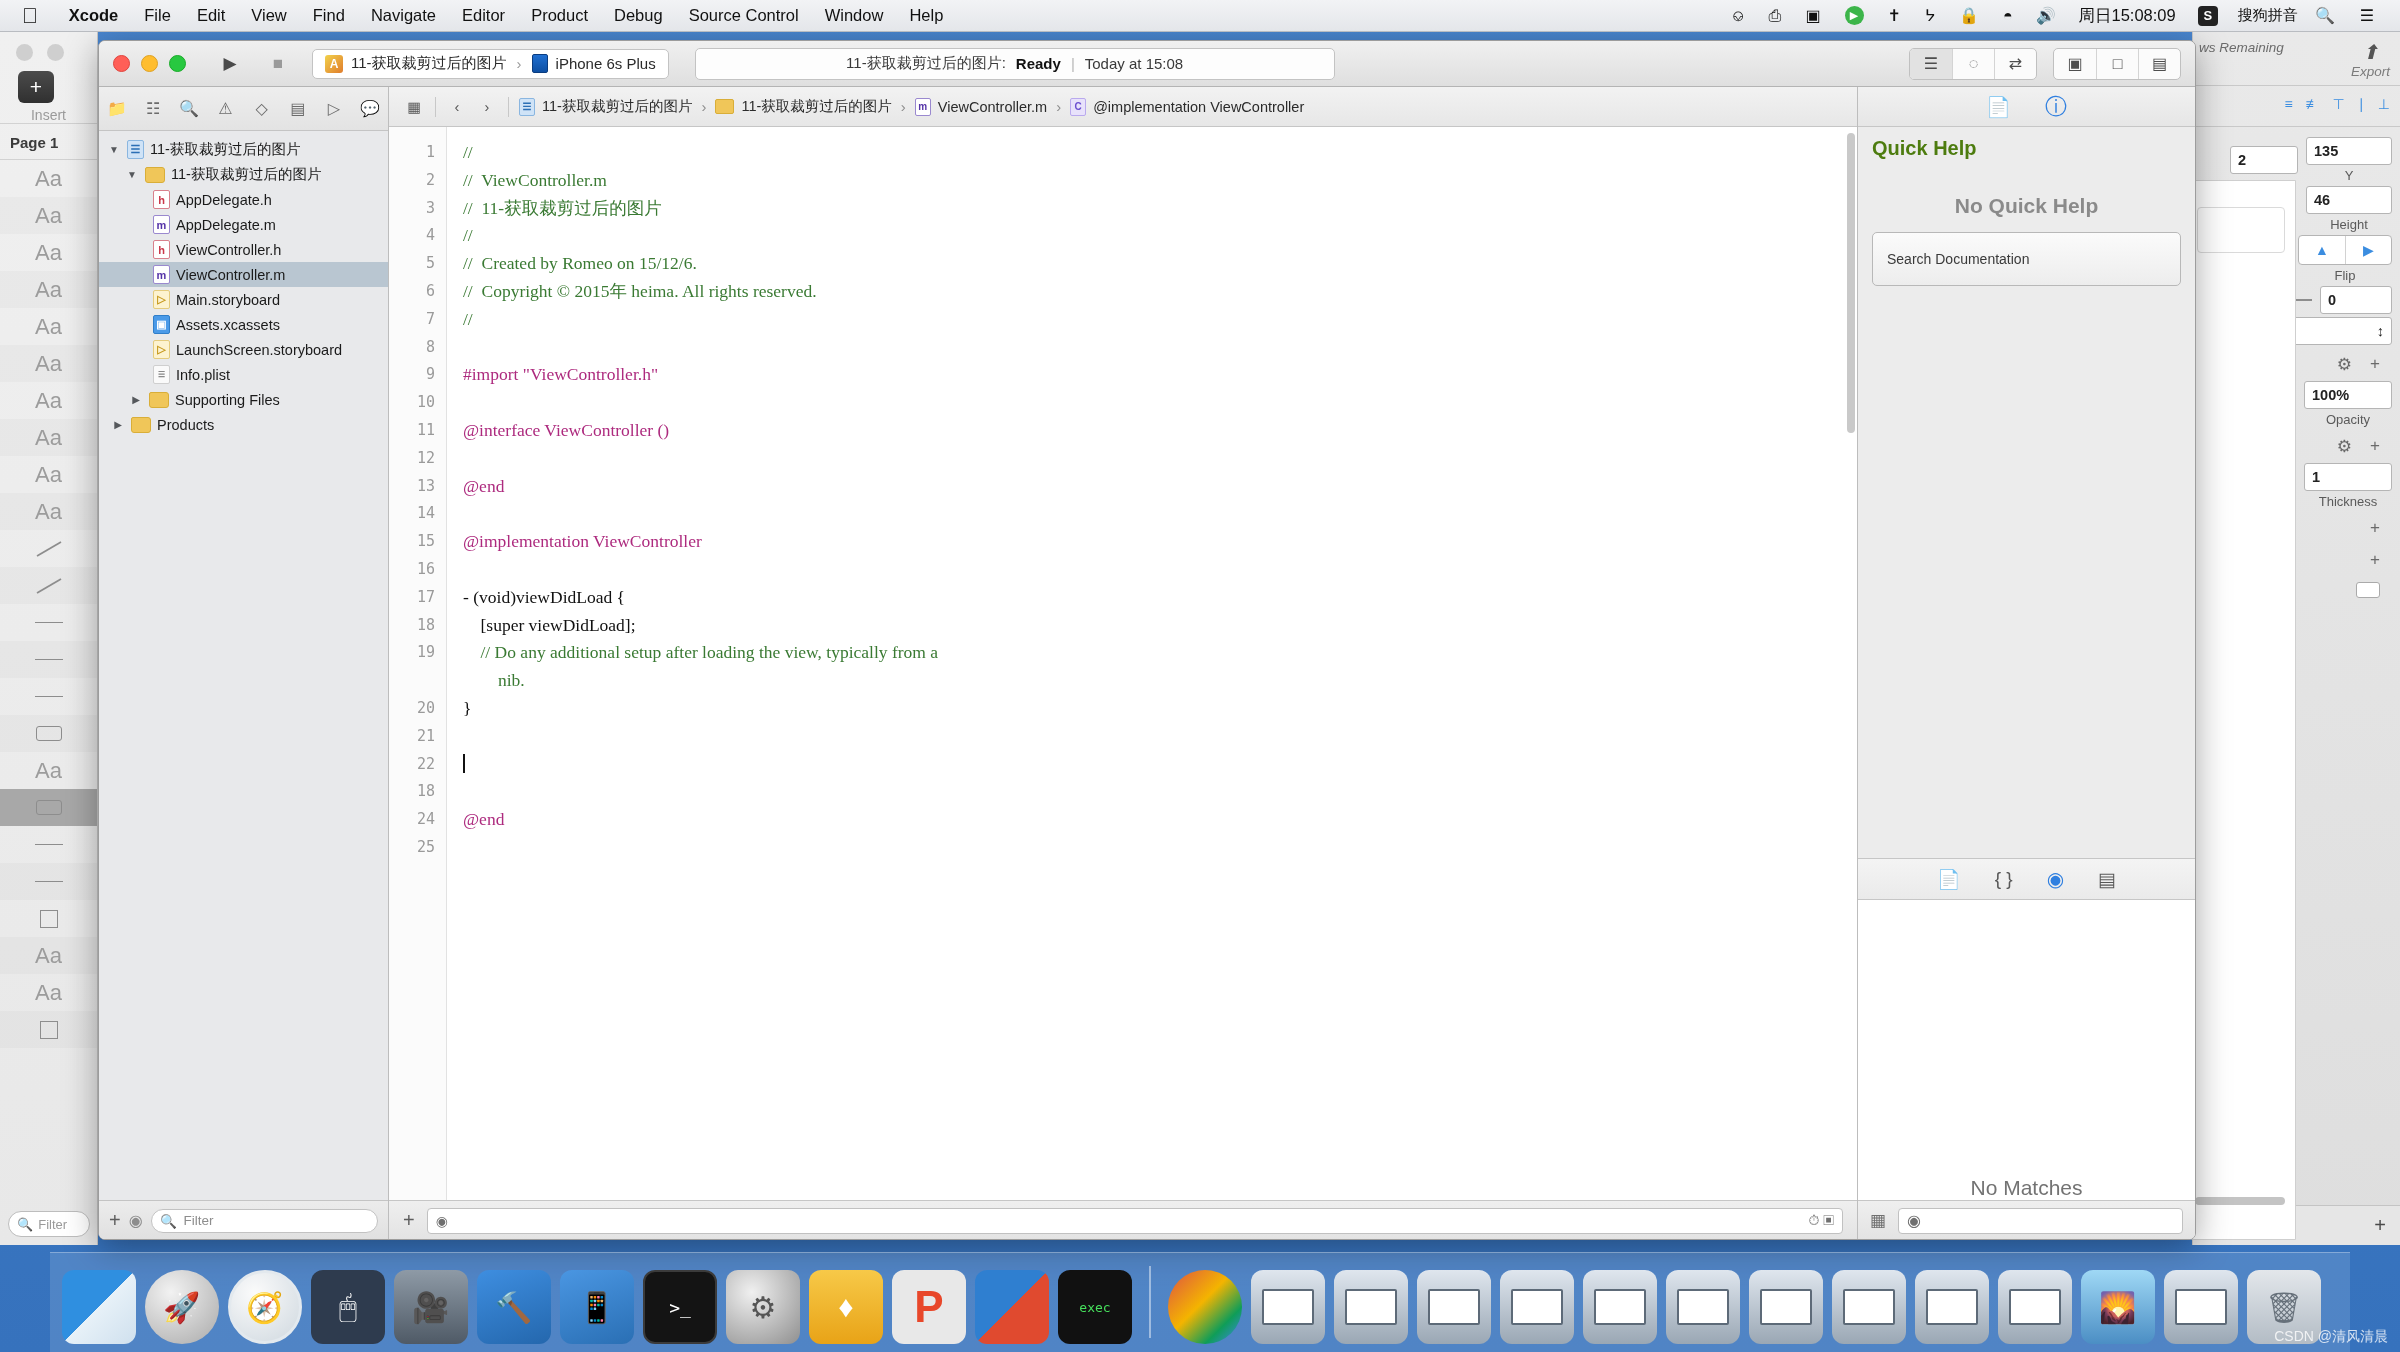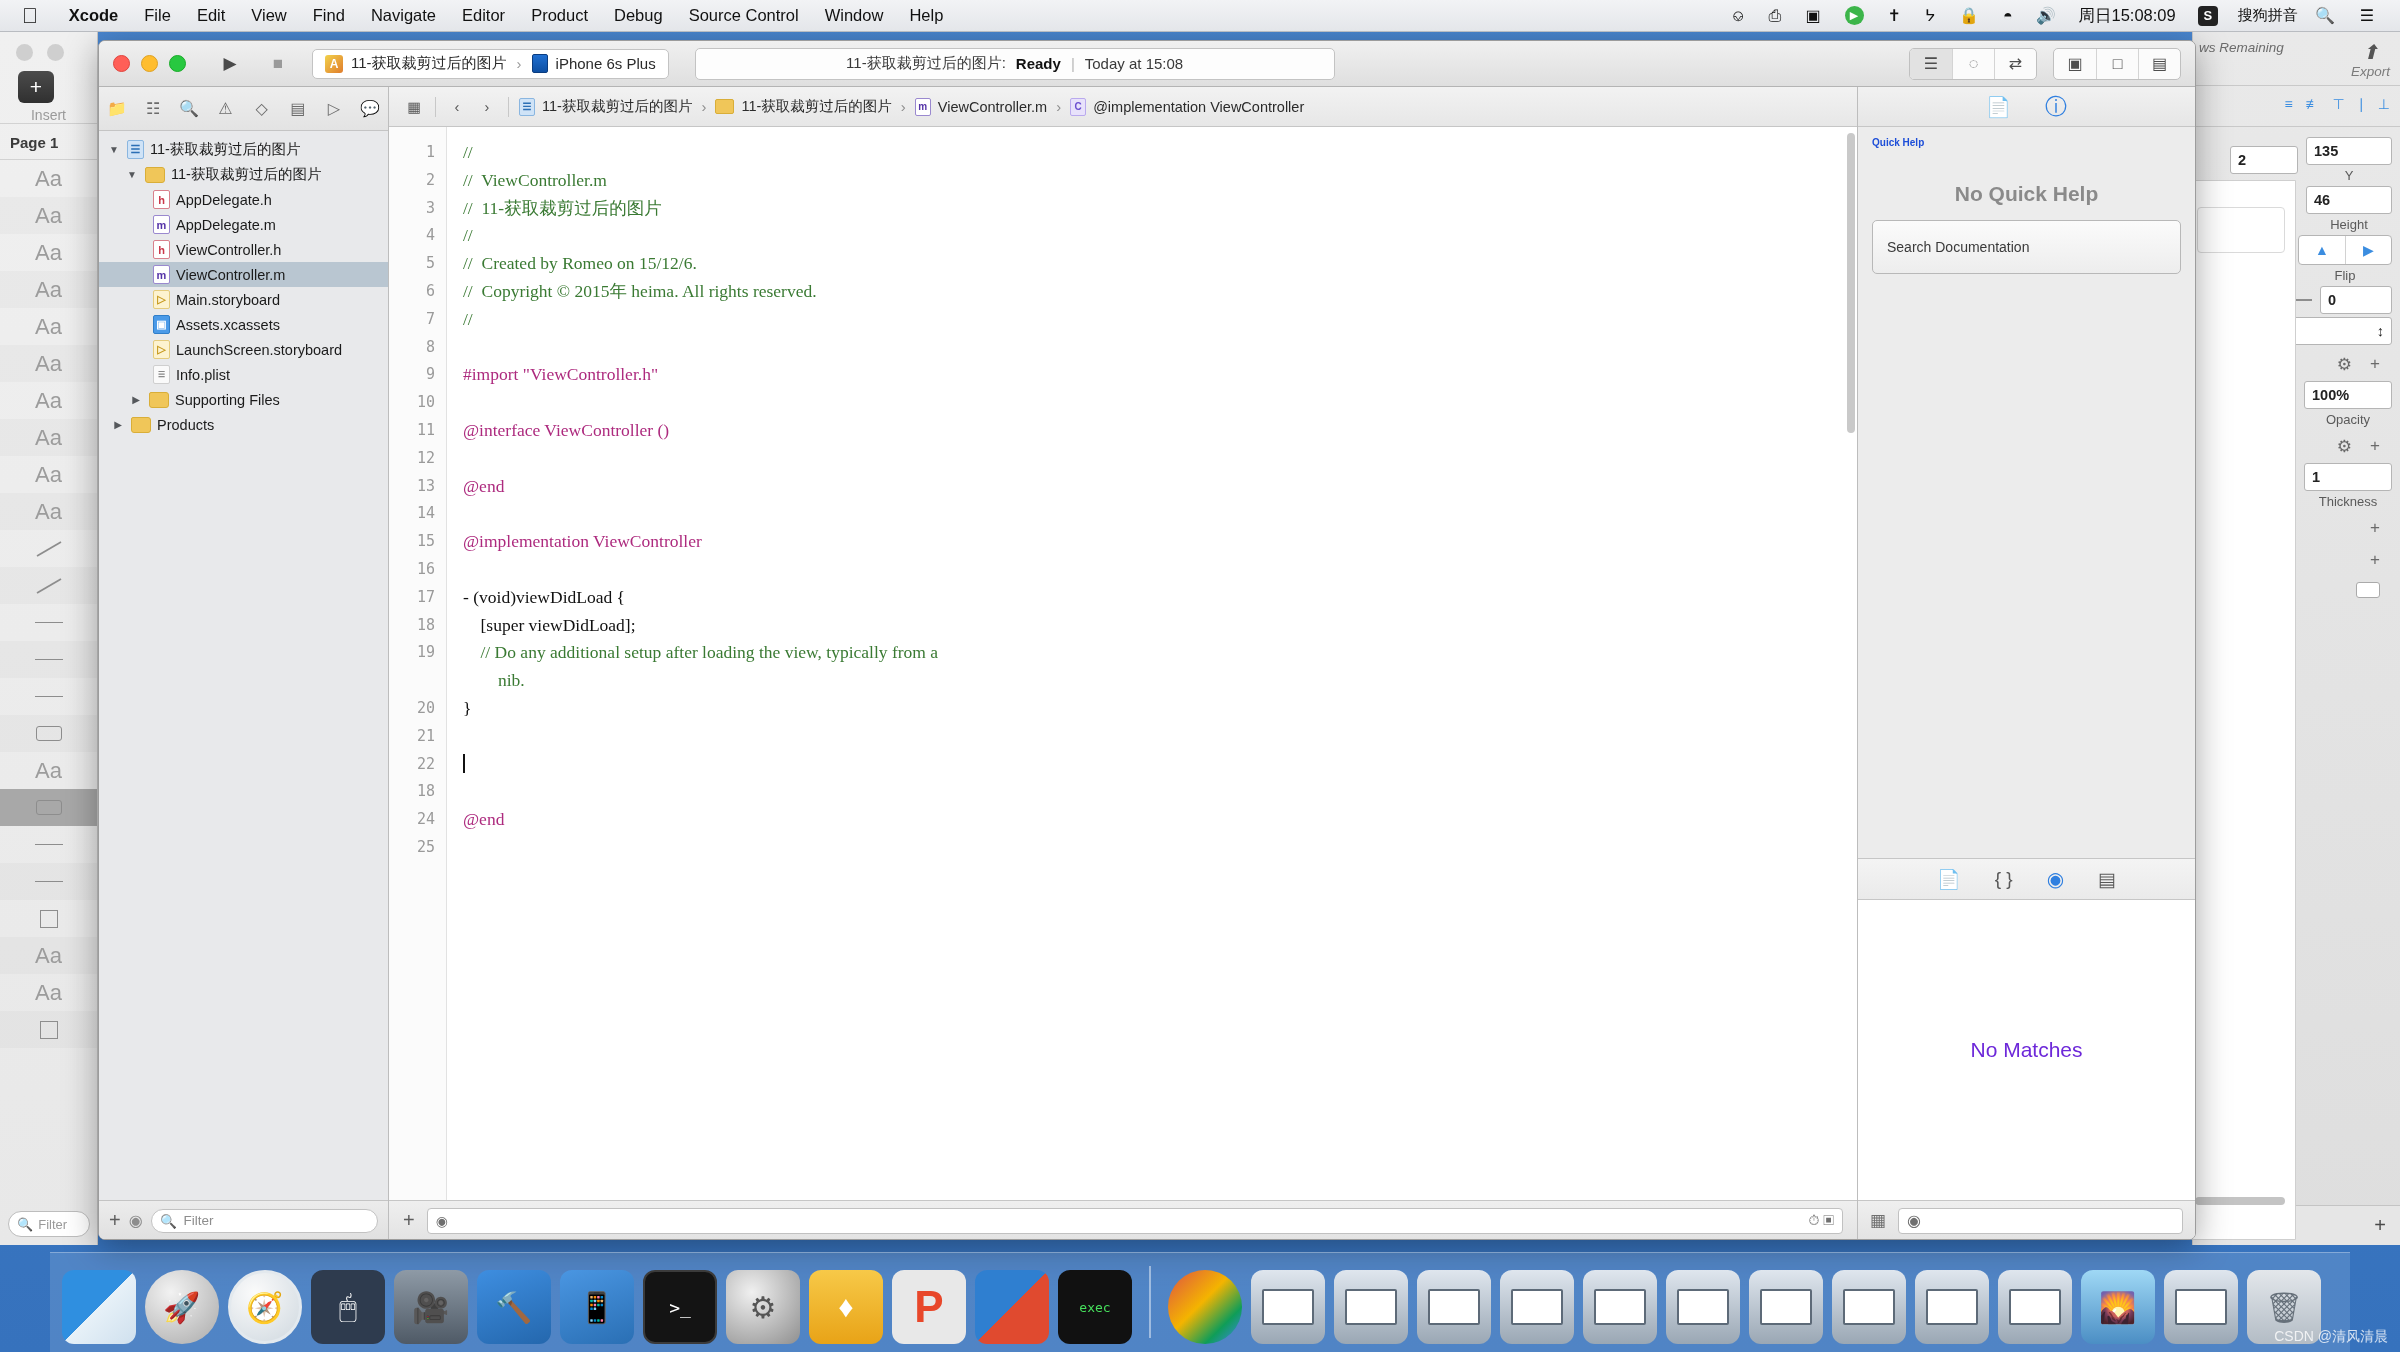--- a/index.html
+++ b/index.html
@@ -206,31 +206,31 @@
   .ed-bottom .addbtn { font-size:20px; color:#5d5d5d; }
   .ed-bottom .combo { flex:1; height:26px; background:#fff; border:1px solid #c1c1c1; border-radius:4px;
                       display:flex; align-items:center; justify-content:space-between; padding:0 8px; }
 
   
   .utility { width:338px; border-left:1px solid #bdbdbd; background:#ececec; display:flex; flex-direction:column; }
   .ut-tabs { height:40px; border-bottom:1px solid #c6c6c6; display:flex; align-items:center; justify-content:center;
              gap:34px; background:linear-gradient(180deg,#f1f1f1,#e6e6e6); color:#585858; }
   .ut-tabs .t.on { color:#2f7fe0; }
   .ut-quick { flex:0 0 auto; padding:10px 14px 0 14px; }
-  .ut-title { font-size:10px; font-weight:bold; color:#1d4ed8; }
+  .ut-title { font-size:20px; font-weight:bold; color:#4d7c0f; }
   .ut-empty { text-align:center; color:#8a8a8a; font-size:21px; margin-top:34px;font-weight:bold; }
   .doc-btn { display:block; margin:14px auto 0 auto; padding:18px 14px; font-size:14px; color:#3a3a3a;
              background:linear-gradient(180deg,#fbfbfb,#ededed); border:1px solid #b8b8b8; border-radius:5px; }
   .ut-spacer { flex:1; }
   .ut-lib-tabs { height:42px; border-top:1px solid #c6c6c6; border-bottom:1px solid #c6c6c6;
                  display:flex; align-items:center; justify-content:center; gap:34px;
                  background:linear-gradient(180deg,#f4f4f4,#eaeaea); color:#585858; }
   .ut-lib-tabs .t.on { color:#2f7fe0; }
-  .ut-lib { flex:0 0 300px; background:#fff; display:flex; align-items:center; justify-content:center;
-            color:#6d28d9; font-size:21px; }
+  .ut-lib { flex:0 0 300px; background:#fff; display:flex; align-items:flex-end; justify-content:center;
+            color:#737373; font-size:21px; }
   .ut-lib-bottom { height:40px; border-top:1px solid #c6c6c6; background:linear-gradient(180deg,#efefef,#e3e3e3);
                    display:flex; align-items:center; gap:12px; padding:0 12px; color:#6f6f6f; }
   .ut-lib-bottom .combo { flex:1; height:26px; background:#fff; border:1px solid #c1c1c1; border-radius:4px;
                           display:flex; align-items:center; padding:0 8px; }
 
   
   .dock {
     position:absolute; left:50px; bottom:0; width:2300px; height:100px;
     background:rgba(255,255,255,0.13);
     border-top:1px solid rgba(255,255,255,0.3);

